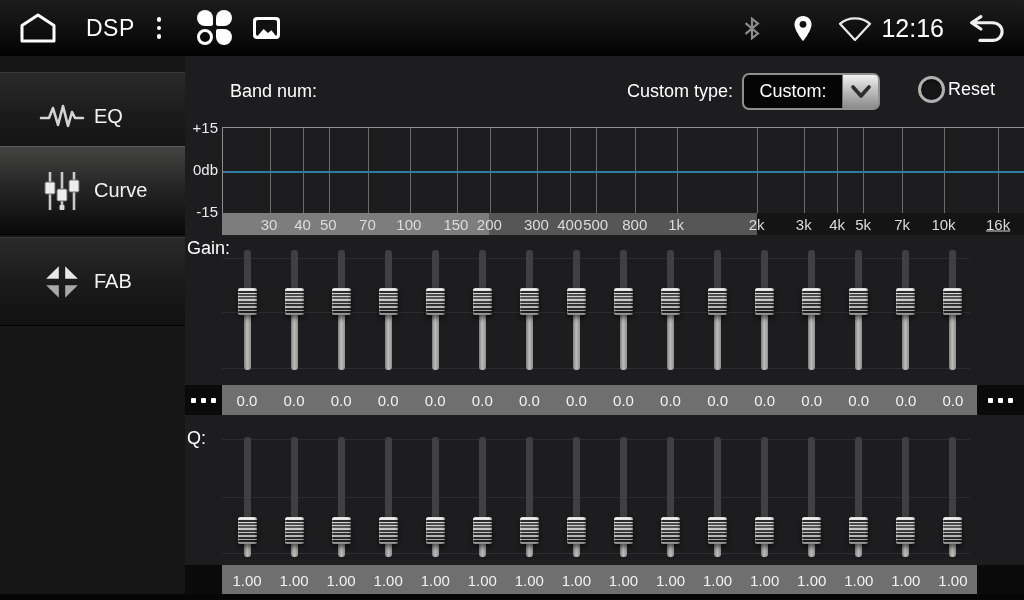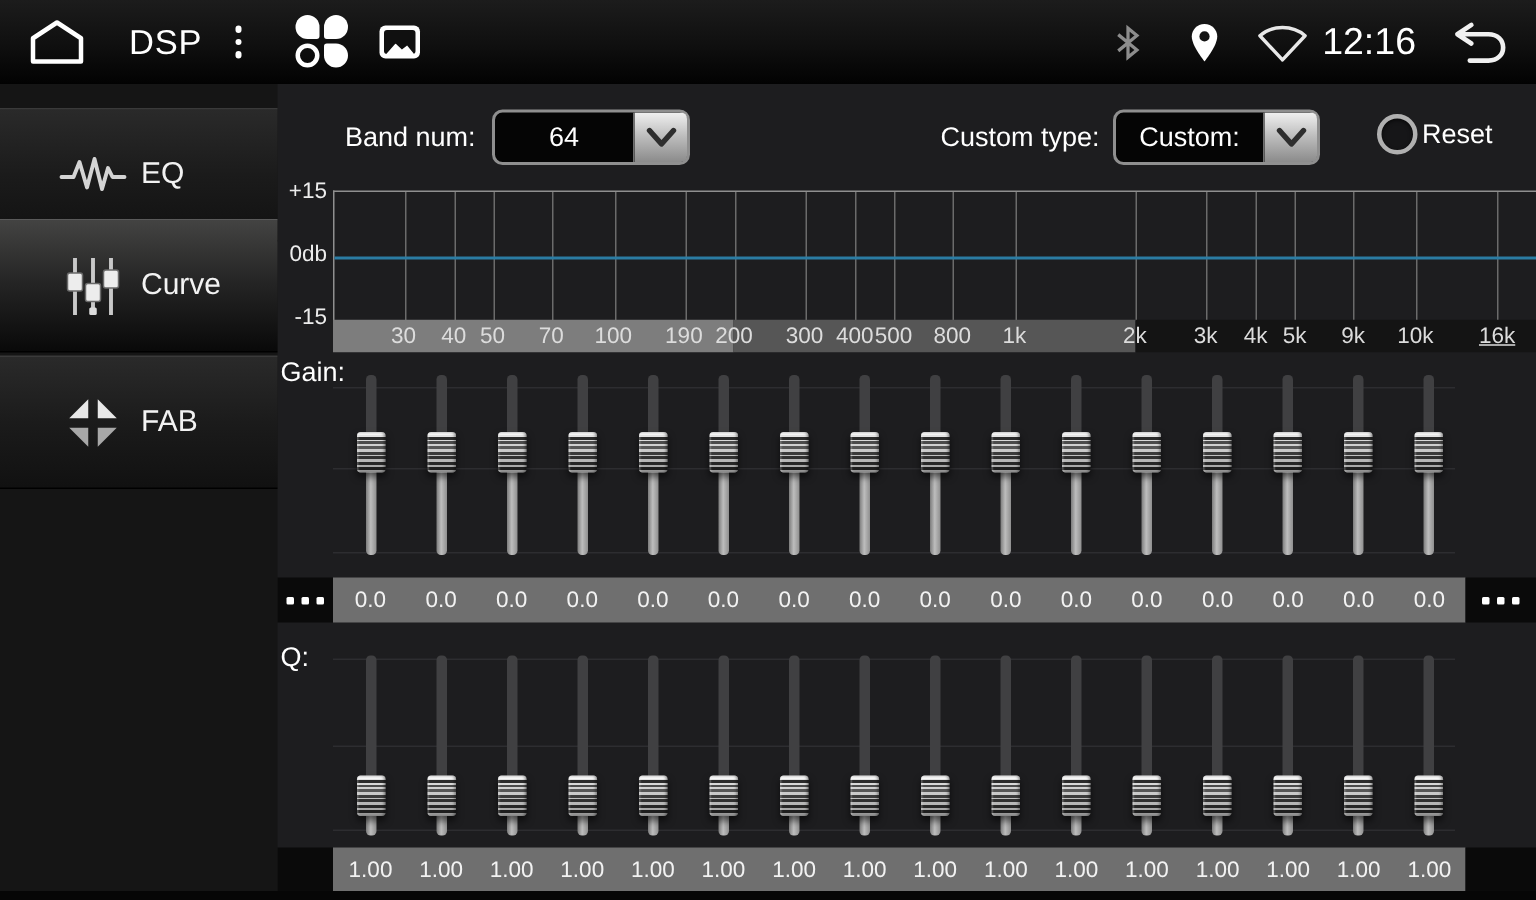--- a/index.html
+++ b/index.html
@@ -167,28 +167,20 @@
           <polygon points="21,3 33,15 21,15" fill="#e8e8e8"></polygon>
           <polygon points="3,21 15,21 15,33" fill="#a8a8a8"></polygon>
           <polygon points="21,21 33,21 21,33" fill="#a8a8a8"></polygon>
         </svg>
       </span>
       <span class="side-label">FAB</span>
     </div>
   </div>
 
   <span class="ctl-label" style="left:230px;top:81px">Band num:</span>
-  <div class="dropdown" style="left:328px;top:73px;width:132px">
-    <span class="dd-value">64</span>
-    <span class="dd-btn">
-      <svg width="22" height="16" viewBox="0 0 22 16">
-          <polyline points="3,3 11,12 19,3" fill="none" stroke="#2e2e2e" stroke-width="3.6" stroke-linecap="round" stroke-linejoin="round"></polyline>
-        </svg>
-    </span>
-  </div>
 
   <span class="ctl-label" style="left:627px;top:81px">Custom type:</span>
   <div class="dropdown" style="left:742px;top:73px;width:138px">
     <span class="dd-value">Custom:</span>
     <span class="dd-btn">
       <svg width="22" height="16" viewBox="0 0 22 16">
           <polyline points="3,3 11,12 19,3" fill="none" stroke="#2e2e2e" stroke-width="3.6" stroke-linecap="round" stroke-linejoin="round"></polyline>
         </svg>
     </span>
   </div>
@@ -223,32 +215,32 @@
     </div>
   <div class="freq-axis">
       <div class="zone" style="left: 0%; width: 33.3333%; background: rgb(125, 125, 125);"></div>
       <div class="zone" style="left: 33.3333%; width: 33.3333%; background: rgb(86, 86, 86);"></div>
       <div class="zone" style="left: 66.6667%; width: 33.3333%; background: rgb(20, 20, 20);"></div>
       <span class="freq-label" style="left: 5.86971%; text-align: right;">30</span>
       <span class="freq-label" style="left: 10.0343%;">40</span>
       <span class="freq-label" style="left: 13.2647%;">50</span>
       <span class="freq-label" style="left: 18.1356%;">70</span>
       <span class="freq-label" style="left: 23.299%;">100</span>
-      <span class="freq-label" style="left: 29.1687%;">190</span>
+      <span class="freq-label" style="left: 29.1687%;">150</span>
       <span class="freq-label" style="left: 33.3333%;">200</span>
       <span class="freq-label" style="left: 39.203%;">300</span>
       <span class="freq-label" style="left: 43.3677%;">400</span>
       <span class="freq-label" style="left: 46.598%;">500</span>
       <span class="freq-label" style="left: 51.4689%;">800</span>
       <span class="freq-label" style="left: 56.6323%;">1k</span>
       <span class="freq-label" style="left: 66.6667%;">2k</span>
       <span class="freq-label" style="left: 72.5364%;">3k</span>
       <span class="freq-label" style="left: 76.701%;">4k</span>
       <span class="freq-label" style="left: 79.9313%;">5k</span>
-      <span class="freq-label" style="left: 84.8023%;">9k</span>
+      <span class="freq-label" style="left: 84.8023%;">7k</span>
       <span class="freq-label" style="left: 89.9657%;">10k</span>
       <span class="freq-label" style="left: 96.7697%; text-decoration: underline;">16k</span>
     </div>
 
   <span class="sec-label" style="left:187px;top:238px">Gain:</span>
   <div class="faintline" style="top:258px"></div>
   <div class="faintline" style="top:312px"></div>
   <div class="faintline" style="top:368px"></div>
   <div>
       <div class="vslider" style="left: 235px; top: 250px;">

